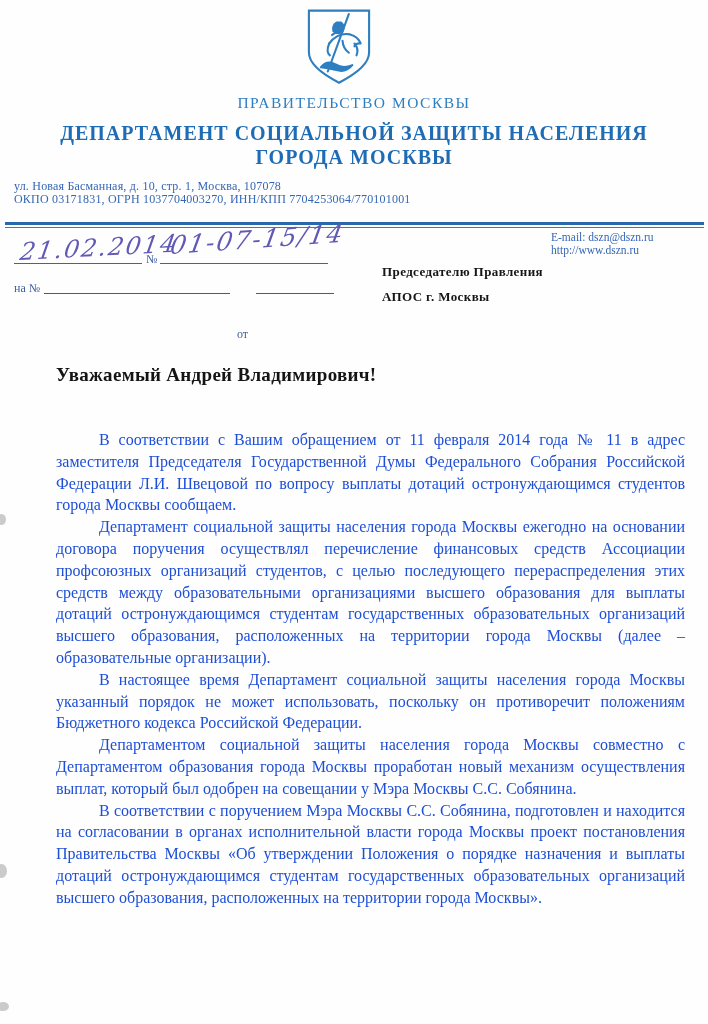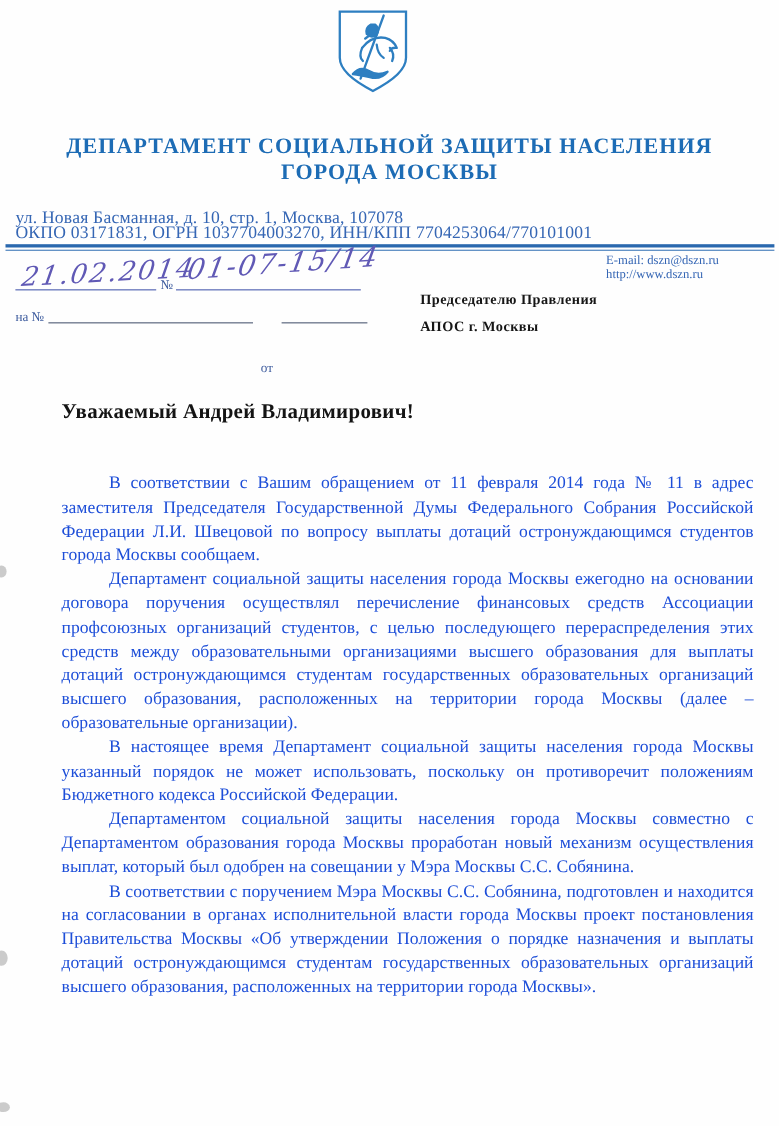--- a/index.html
+++ b/index.html
@@ -27,22 +27,22 @@
   }
   .dept-name {
     position: absolute; left: 0; width: 100%;
     text-align: center;
     font-weight: bold; font-size: 20px; letter-spacing: 1px;
     color: #1d6cb5;
   }
   .dept-line1 { top: 122px; }
   .dept-line2 { top: 146px; }
   .contacts-left {
-    position: absolute; left: 14px; top: 192px;
-    font-size: 16px; line-height: 13.4px;
+    position: absolute; left: 14px; top: 180px;
+    font-size: 12px; line-height: 13.4px;
     color: #3566b4; letter-spacing: 0.2px;
   }
   .contacts-right {
     position: absolute; left: 551px; top: 189px;
     font-size: 11.5px; line-height: 13.4px;
     color: #3566b4;
     margin-top: 42px;
   }
   .double-rule {
     position: absolute; left: 5px; right: 4px; top: 222px;
@@ -127,20 +127,21 @@
         <path d="M64 8 L34 90"></path>
         <path d="M47 20 q-7 4 -5 12 q6 6 13 1 q4 -8 -2 -13 z" fill="#2e7fc1"></path>
         <path d="M36 50 q12 -16 30 -13 q11 3 15 13 q-7 -1 -9 4"></path>
         <path d="M36 50 q-5 12 1 17 M55 46 q1 12 9 17 M72 50 q7 8 3 17"></path>
         <path d="M40 38 q6 -6 14 -4"></path>
         <path d="M24 84 q9 -11 21 -4 q11 7 24 1 q-9 11 -23 7 q-13 -3 -22 -4 z" fill="#2e7fc1"></path>
       </g>
     </svg>
   </div>
 
+  <div class="gov-name">ПРАВИТЕЛЬСТВО МОСКВЫ</div>
 
   <div class="dept-name dept-line1">ДЕПАРТАМЕНТ СОЦИАЛЬНОЙ ЗАЩИТЫ НАСЕЛЕНИЯ</div>
   <div class="dept-name dept-line2">ГОРОДА МОСКВЫ</div>
 
   <div class="contacts-left">
     <div>ул. Новая Басманная, д. 10, стр. 1, Москва, 107078</div>
     <div>ОКПО 03171831, ОГРН 1037704003270, ИНН/КПП 7704253064/770101001</div>
   </div>
 
   <div class="contacts-right">

